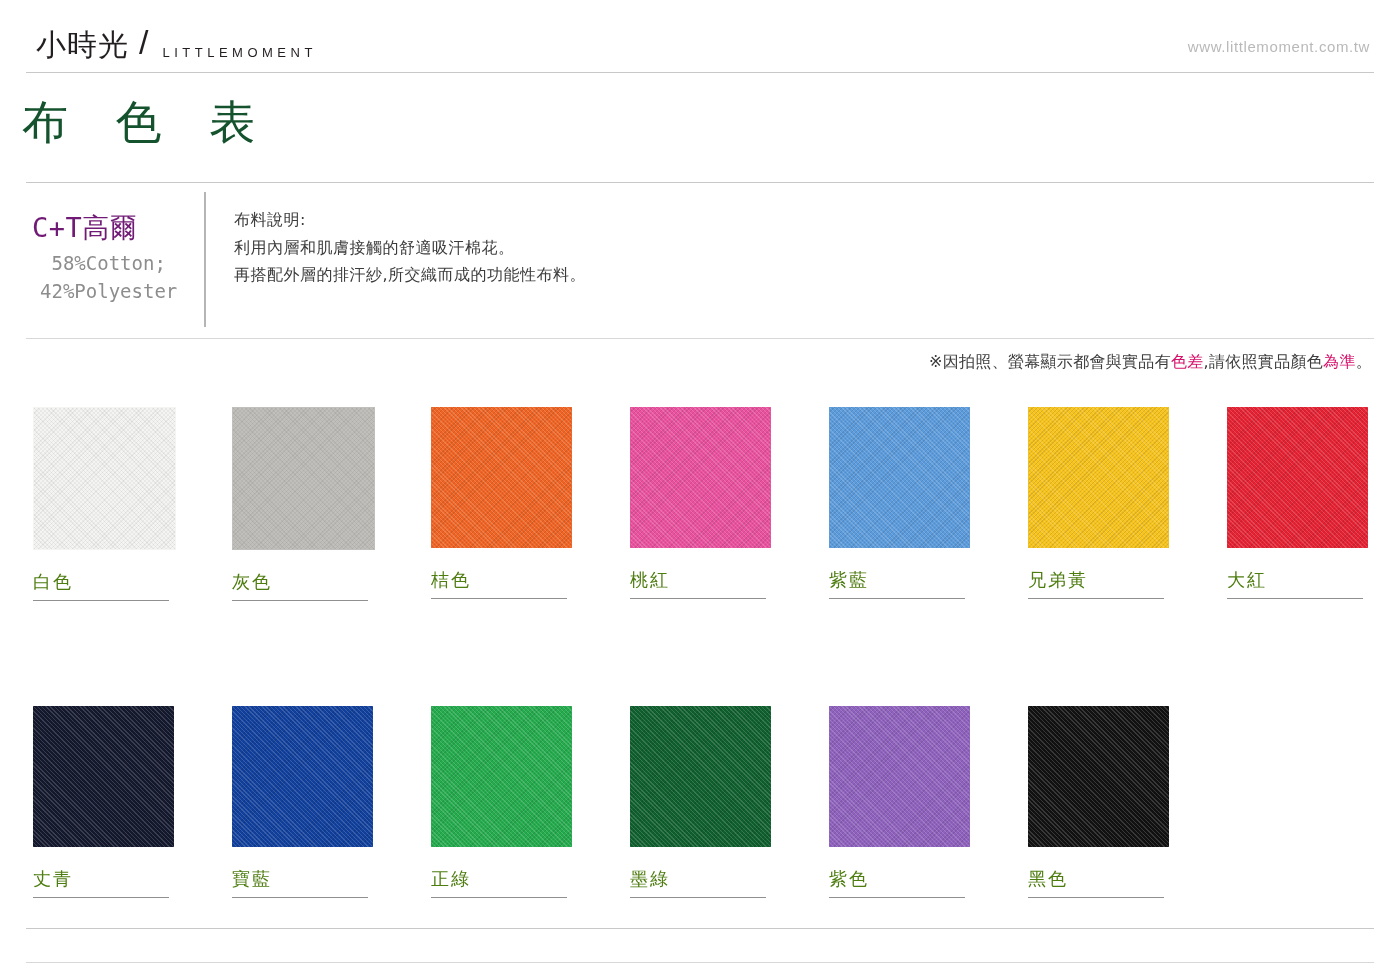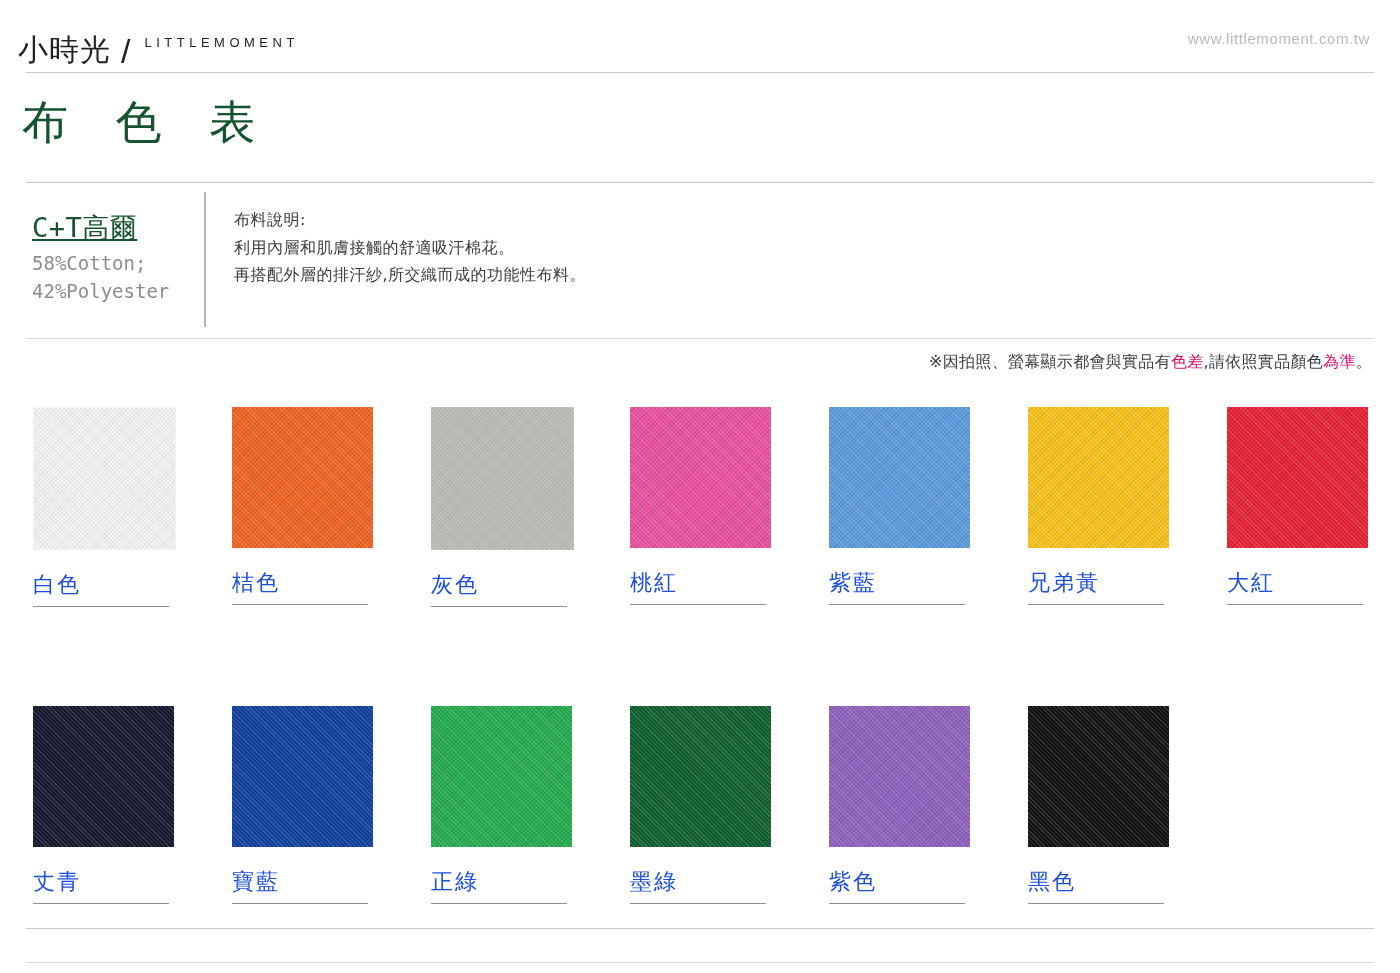--- a/index.html
+++ b/index.html
@@ -20,26 +20,25 @@
   .header {
     position: absolute;
     left: 0; top: 0;
     width: 1400px;
     height: 72px;
     display: flex;
     align-items: center;
   }
   .logo-block {
     position: absolute;
-    left: 18px;
+    left: 36px;
     top: 16px;
     display: flex;
-    align-items: flex-start;
+    align-items: flex-end;
     height: 44px;
-    margin-top: 19px;
   }
   .logo-cn {
     font-family: "DejaVu Sans", sans-serif;
     font-size: 30px;
     letter-spacing: 1px;
     color: #231f20;
     line-height: 1;
     font-weight: 500;
   }
   .logo-slash {
@@ -57,21 +56,21 @@
   }
   .logo-en span {
     font-size: 13px;
     letter-spacing: 4.5px;
     color: #231f20;
     font-family: "Liberation Sans", sans-serif;
   }
   .site-url {
     position: absolute;
     right: 30px;
-    top: 30px;
+    top: 38px;
     font-size: 15px;
     letter-spacing: 0.6px;
     color: #b9b9b9;
     font-family: "Liberation Sans", sans-serif;
   }
 
   .rule {
     position: absolute;
     left: 26px;
     width: 1348px;
@@ -98,35 +97,35 @@
     left: 26px;
     top: 198px;
     width: 1348px;
     height: 136px;
   }
   .fabric-name {
     position: absolute;
     left: 6px;
     top: 12px;
     font-size: 27px;
-    color: #14532d;
+    color: #701a75;
     font-family: "DejaVu Sans Mono", monospace;
     letter-spacing: 0.5px;
     white-space: nowrap;
-    text-decoration: underline;
   }
   .fabric-comp {
     position: absolute;
-    left: 6px;
+    left: 14px;
     top: 52px;
     font-size: 19px;
     color: #8d8d8d;
     font-family: "DejaVu Sans Mono", monospace;
     line-height: 1.45;
     white-space: pre-line;
+    text-align: center;
   }
   .vdivider {
     position: absolute;
     left: 178px;
     top: -6px;
     width: 2px;
     height: 135px;
     background: #b5b5b5;
   }
   .fabric-desc {
@@ -183,22 +182,22 @@
     pointer-events: none;
   }
   .swatch.light::after {
     background-image:
       repeating-linear-gradient(45deg, rgba(0,0,0,0.05) 0 1px, rgba(0,0,0,0) 1px 3px),
       repeating-linear-gradient(-45deg, rgba(0,0,0,0.05) 0 1px, rgba(0,0,0,0) 1px 3px);
   }
   .label {
     margin-top: 20px;
     width: 136px;
-    font-size: 22px;
-    color: #1d4ed8;
+    font-size: 18px;
+    color: #4d7c0f;
     font-family: "DejaVu Sans", sans-serif;
     letter-spacing: 2px;
     padding-bottom: 6px;
     border-bottom: 1px solid #909090;
   }
 
   
   .footer-rule-1 { top: 928px; }
   .footer-rule-2 { top: 962px; }
 </style>
@@ -238,28 +237,28 @@
 <div class="note">
   <span>※因拍照、螢幕顯示都會與實品有</span><span class="hl">色差</span><span>,請依照實品顏色</span><span class="hl">為準</span><span>。</span>
 </div>
 
 <div class="grid" id="swatch-grid">
     <div class="swatch-cell">
       <div class="swatch light" style="background: rgb(244, 244, 242); border: 1px solid rgb(244, 244, 242);"></div>
       <div class="label">白色</div>
     </div>
     <div class="swatch-cell">
+      <div class="swatch light" style="background: rgb(192, 191, 187); border: 1px solid rgb(192, 191, 187);"></div>
+      <div class="label">灰色</div>
+    </div>
+    <div class="swatch-cell">
       <div class="swatch" style="background: rgb(239, 100, 36);"></div>
       <div class="label">桔色</div>
     </div>
     <div class="swatch-cell">
-      <div class="swatch light" style="background: rgb(192, 191, 187); border: 1px solid rgb(192, 191, 187);"></div>
-      <div class="label">灰色</div>
-    </div>
-    <div class="swatch-cell">
       <div class="swatch" style="background: rgb(233, 81, 159);"></div>
       <div class="label">桃紅</div>
     </div>
     <div class="swatch-cell">
       <div class="swatch" style="background: rgb(91, 155, 219);"></div>
       <div class="label">紫藍</div>
     </div>
     <div class="swatch-cell">
       <div class="swatch" style="background: rgb(246, 194, 28);"></div>
       <div class="label">兄弟黃</div>

